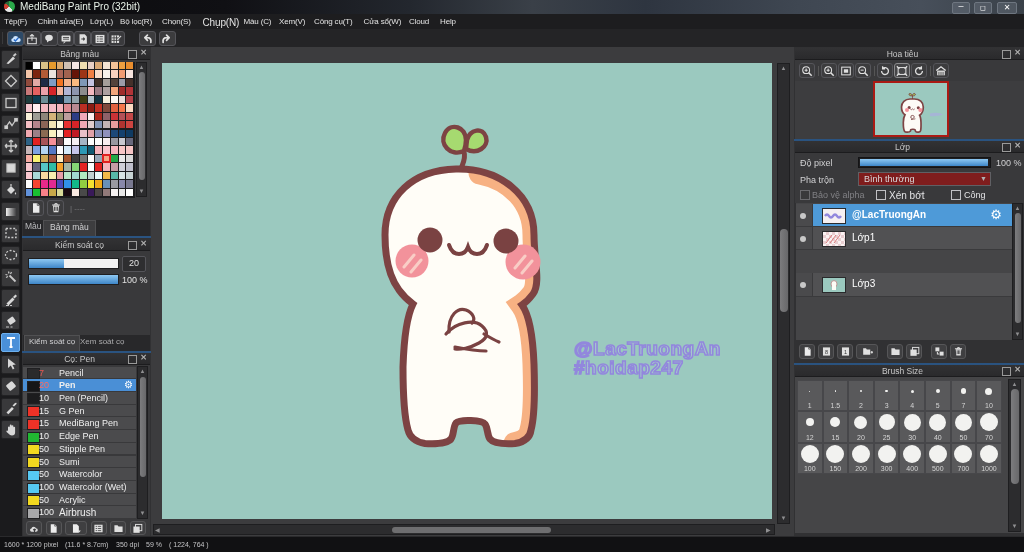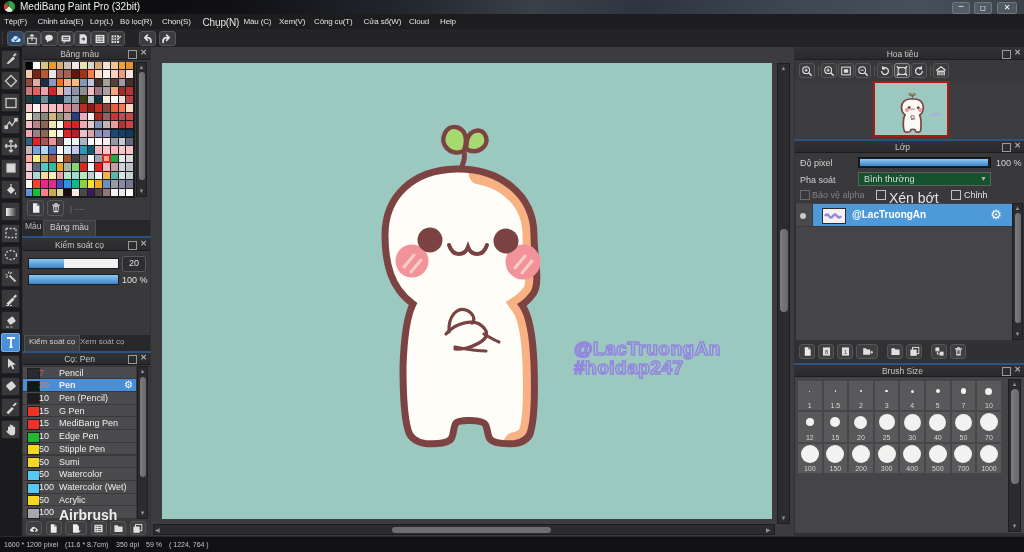--- a/index.html
+++ b/index.html
@@ -535,21 +535,21 @@
       <div style="position:absolute;left:36px;top:1px;font-size:9px;color:#eeeeee;white-space:nowrap;font-weight:normal;">Watercolor (Wet)</div>
     </div>
     <div style="position:absolute;left:23px;top:493.7px;width:113px;height:12.7px;background:#4b4b4d;border-bottom:1px solid #39393b;box-sizing:border-box;">
       <div style="position:absolute;left:4px;top:1.5px;width:11px;height:9px;background:#f2d820;border:1px solid #202022;"></div>
       <div style="position:absolute;left:16px;top:1px;font-size:9px;color:#f0f0f0;">50</div>
       <div style="position:absolute;left:36px;top:1px;font-size:9px;color:#eeeeee;white-space:nowrap;font-weight:normal;">Acrylic</div>
     </div>
     <div style="position:absolute;left:23px;top:506.4px;width:113px;height:12.7px;background:#4b4b4d;border-bottom:1px solid #39393b;box-sizing:border-box;">
       <div style="position:absolute;left:4px;top:1.5px;width:11px;height:9px;background:#a8a8aa;border:1px solid #202022;"></div>
       <div style="position:absolute;left:16px;top:1px;font-size:9px;color:#f0f0f0;">100</div>
-      <div style="position:absolute;left:36px;top:1px;font-size:14px;color:#eeeeee;white-space:nowrap;font-weight:bold;">Airbrush</div>
+      <div style="position:absolute;left:36px;top:1px;font-size:10px;color:#eeeeee;white-space:nowrap;font-weight:normal;">Airbrush</div>
     </div>
 <div style="position:absolute;left:137px;top:366px;width:11px;height:153px;background:#2c2c2e;border:1px solid #1e1e20;box-sizing:border-box;">
       <div style="position:absolute;left:1px;right:1px;top:1px;height:7px;font-size:6px;color:#909092;text-align:center;line-height:7px;">▲</div>
       <div style="position:absolute;left:1px;right:1px;bottom:1px;height:7px;font-size:6px;color:#909092;text-align:center;line-height:7px;">▼</div>
       <div style="position:absolute;left:1.5px;right:1.5px;top:10px;height:100px;background:linear-gradient(90deg,#7c7c7e,#68686a);border-radius:4px;"></div>
     </div>
 <div style="position:absolute;left:26px;top:521px;width:16px;height:14px;background:#3f3f41;border:1px solid #565658;border-radius:3px;box-sizing:border-box;display:flex;align-items:center;justify-content:center;">
       <svg width="11" height="11" viewBox="0 0 14 14" fill="none" stroke="#e0e0e0" stroke-width="1.2">
         <path d="M3.5 11 q-2.2 0-2.2-2 q0-1.7 1.8-1.9 q.3-2.4 2.9-2.4 q2.3 0 2.8 2 q2.4 0 2.4 2.1 q0 2.2-2.3 2.2 Z" fill="#e0e0e0" stroke="none"></path>
         <path d="M7 12.5 V7.5 M7 7.5 L5.3 9.2 M7 7.5 L8.7 9.2" stroke="#3a3a3c" stroke-width="1.3"></path>
@@ -782,42 +782,61 @@
       <div style="position:absolute;left:0;right:14px;top:1px;text-align:center;font-size:8.5px;color:#c8c8c8;">Lớp</div>
       <div style="position:absolute;right:13px;top:2px;width:7px;height:7px;border:1px solid #9a9a9a;"></div>
       <div style="position:absolute;right:3px;top:0px;font-size:8px;color:#b0b0b0;font-weight:bold;">✕</div>
     </div>
 <div style="position:absolute;left:795px;top:153px;width:229px;height:50px;background:#39393b;"></div>
 <div style="position:absolute;left:800px;top:158px;font-size:9px;color:#d0d0d2;">Độ pixel</div>
 <div style="position:absolute;left:858px;top:157px;width:133px;height:11px;background:#1e1e20;border:1px solid #141416;box-sizing:border-box;">
   <div style="position:absolute;left:1px;top:1px;bottom:1px;width:128px;background:linear-gradient(#8ec8f2,#3e86c8);"></div>
 </div>
 <div style="position:absolute;left:996px;top:158px;font-size:9px;color:#d0d0d2;">100 %</div>
-<div style="position:absolute;left:800px;top:175px;font-size:9px;color:#d0d0d2;">Pha soát</div>
-<div style="position:absolute;left:858px;top:172px;width:133px;height:14px;background:#14532d;border:1px solid #606064;box-sizing:border-box;">
+<div style="position:absolute;left:800px;top:175px;font-size:9px;color:#d0d0d2;">Pha trộn</div>
+<div style="position:absolute;left:858px;top:172px;width:133px;height:14px;background:#7f1d1d;border:1px solid #606064;box-sizing:border-box;">
   <div style="position:absolute;left:5px;top:1px;font-size:9px;color:#d8d8da;">Bình thường</div>
   <div style="position:absolute;right:3px;top:2px;font-size:7px;color:#b0b0b2;">▼</div>
 </div>
 <div style="position:absolute;left:800px;top:190px;width:8px;height:8px;border:1px solid #6a6a6e;background:#39393b;"></div>
 <div style="position:absolute;left:812px;top:190px;font-size:9px;color:#808084;">Bảo vệ alpha</div>
 <div style="position:absolute;left:876px;top:190px;width:8px;height:8px;border:1px solid #c0c0c4;background:#39393b;"></div>
-<div style="position:absolute;left:889px;top:190px;font-size:14px;color:#e4e4e6;">Xén bớt</div>
+<div style="position:absolute;left:889px;top:190px;font-size:10px;color:#e4e4e6;">Xén bớt</div>
 <div style="position:absolute;left:951px;top:190px;width:8px;height:8px;border:1px solid #c0c0c4;background:#39393b;"></div>
-<div style="position:absolute;left:964px;top:190px;font-size:9px;color:#e4e4e6;">Chỉnh</div>
+<div style="position:absolute;left:964px;top:190px;font-size:9px;color:#e4e4e6;">Công</div>
 <div style="position:absolute;left:796px;top:203px;width:216px;height:137px;background:#454547;"></div>
 <div style="position:absolute;left:796px;top:203.5px;width:216px;height:23.3px;background:#4e9ad8;border-bottom:1px solid #3a3a3c;box-sizing:border-box;">
       <div style="position:absolute;left:0;top:0;bottom:0;width:16px;background:#4a4a4c;border-right:1px solid #3a3a3c;">
         <div style="position:absolute;left:4px;top:9px;width:6px;height:6px;border-radius:50%;background:#c8c8c8;"></div>
       </div>
       <div style="position:absolute;left:26px;top:4px;width:22px;height:14px;background:#f5f0f2;border:1px solid #2a2a2c;"><svg width="22" height="14">
           <path d="M2 7 q2 -3 4 0 q2 3 4 0 q2 -3 4 0 q2 3 4 0" fill="none" stroke="#9287dd" stroke-width="2.4"></path>
         </svg></div>
       <div style="position:absolute;left:56px;top:5px;font-size:10px;font-weight:bold;color:#ffffff;">@LacTruongAn</div>
       <div style="position:absolute;right:10px;top:3px;font-size:13px;color:#fff;">⚙</div>
     </div>
+    <div style="position:absolute;left:796px;top:226.8px;width:216px;height:23.3px;background:#515153;border-bottom:1px solid #3a3a3c;box-sizing:border-box;">
+      <div style="position:absolute;left:0;top:0;bottom:0;width:16px;background:#4a4a4c;border-right:1px solid #3a3a3c;">
+        <div style="position:absolute;left:4px;top:9px;width:6px;height:6px;border-radius:50%;background:#c8c8c8;"></div>
+      </div>
+      <div style="position:absolute;left:26px;top:4px;width:22px;height:14px;background-image:linear-gradient(45deg,#e8cdd0 25%,transparent 25%,transparent 75%,#e8cdd0 75%),linear-gradient(45deg,#e8cdd0 25%,transparent 25%,transparent 75%,#e8cdd0 75%);background-size:6px 6px;background-position:0 0,3px 3px;background-color:#faf2f2;border:1px solid #2a2a2c;"><svg width="22" height="14">
+          <path d="M3 11 L9 3 M7 11 L13 3 M11 11 L17 3" stroke="#d87a7a" stroke-width="1"></path>
+        </svg></div>
+      <div style="position:absolute;left:56px;top:5px;font-size:10px;font-weight:normal;color:#ffffff;">Lớp1</div>
+    </div>
+    <div style="position:absolute;left:796px;top:273.4px;width:216px;height:23.3px;background:#515153;border-bottom:1px solid #3a3a3c;box-sizing:border-box;">
+      <div style="position:absolute;left:0;top:0;bottom:0;width:16px;background:#4a4a4c;border-right:1px solid #3a3a3c;">
+        <div style="position:absolute;left:4px;top:9px;width:6px;height:6px;border-radius:50%;background:#c8c8c8;"></div>
+      </div>
+      <div style="position:absolute;left:26px;top:4px;width:22px;height:14px;background:#9bc9bf;border:1px solid #2a2a2c;"><svg width="22" height="14">
+          <ellipse cx="11" cy="6" rx="3" ry="3.4" fill="#fdfbf6" stroke="#b08080" stroke-width="0.8"></ellipse>
+          <rect x="9" y="8" width="4" height="4" fill="#fdfbf6"></rect>
+        </svg></div>
+      <div style="position:absolute;left:56px;top:5px;font-size:10px;font-weight:normal;color:#ffffff;">Lớp3</div>
+    </div>
 <div style="position:absolute;left:1012px;top:203px;width:11px;height:137px;background:#2c2c2e;border:1px solid #1e1e20;box-sizing:border-box;">
       <div style="position:absolute;left:1px;right:1px;top:1px;height:7px;font-size:6px;color:#909092;text-align:center;line-height:7px;">▲</div>
       <div style="position:absolute;left:1px;right:1px;bottom:1px;height:7px;font-size:6px;color:#909092;text-align:center;line-height:7px;">▼</div>
       <div style="position:absolute;left:1.5px;right:1.5px;top:9px;height:110px;background:linear-gradient(90deg,#7c7c7e,#68686a);border-radius:4px;"></div>
     </div>
 <div style="position:absolute;left:799px;top:344px;width:16px;height:15px;background:#3f3f41;border:1px solid #565658;border-radius:3px;box-sizing:border-box;display:flex;align-items:center;justify-content:center;">
       <svg width="11" height="11" viewBox="0 0 14 14" fill="none" stroke="#e0e0e0" stroke-width="1.2">
         <path d="M3.5 1.5 h5 l2.5 2.5 v8.5 h-7.5 Z" fill="#ececec" stroke="none"></path>
         <path d="M8.5 1.5 v2.5 h2.5" stroke="#555" stroke-width="1"></path>
       </svg>

